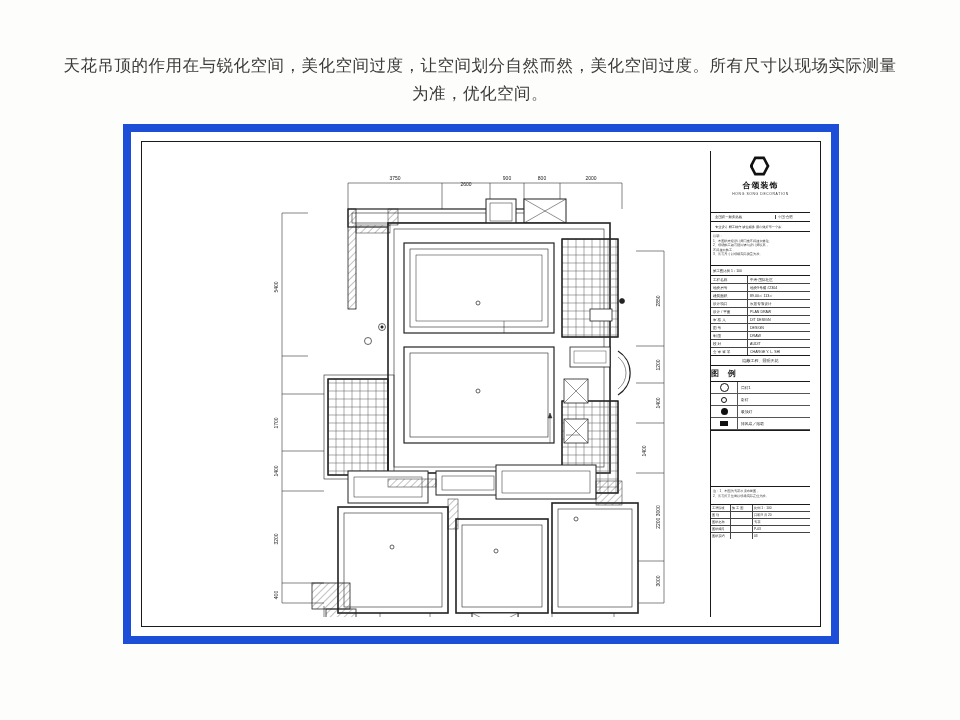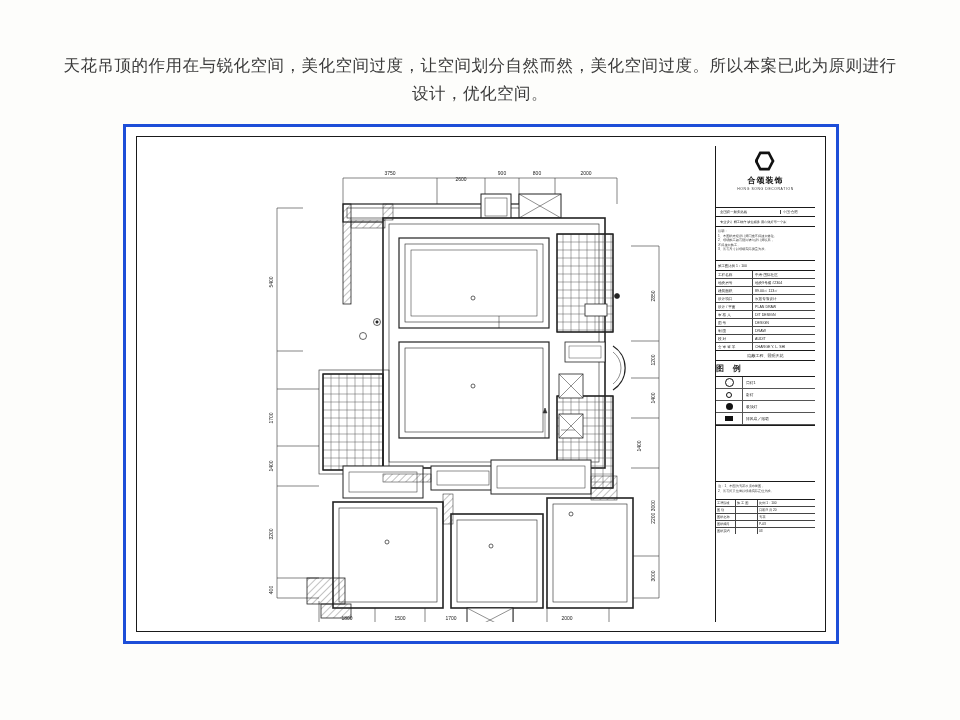--- a/index.html
+++ b/index.html
@@ -35,21 +35,21 @@
     letter-spacing: 0.5px;
   }
   
   .drawing {
     position: absolute;
     left: 123px;
     top: 124px;
     width: 716px;
     height: 520px;
     background: #ffffff;
-    border: 3px solid #1d4ed8;
+    border: 8px solid #1d4ed8;
     box-sizing: border-box;
   }
   .drawing-inner {
     position: absolute;
     left: 10px;
     top: 9px;
     right: 10px;
     bottom: 9px;
     border: 1.5px solid #1a1a1a;
     box-sizing: border-box;
@@ -205,21 +205,21 @@
     bottom: 9px;
     overflow: hidden;
   }
   .plan svg { display: block; }
 </style>
 </head>
 <body>
 
 <div class="slide">
 
-  <div class="caption">天花吊顶的作用在与锐化空间，美化空间过度，让空间划分自然而然，美化空间过度。所以本案已此为原则进行设计，优化空间。</div>
+  <div class="caption">天花吊顶的作用在与锐化空间，美化空间过度，让空间划分自然而然，美化空间过度。所有尺寸以现场实际测量为准，优化空间。</div>
 
   <div class="drawing">
     <div class="drawing-inner">
 
       <div class="plan">
         <svg width="596" height="502" viewBox="0 0 596 502" xmlns="http://www.w3.org/2000/svg">
           <defs>
             <pattern id="hatch" width="5" height="5" patternUnits="userSpaceOnUse" patternTransform="rotate(45)">
               <line x1="0" y1="0" x2="0" y2="5" stroke="#333" stroke-width="0.6"></line>
             </pattern>

